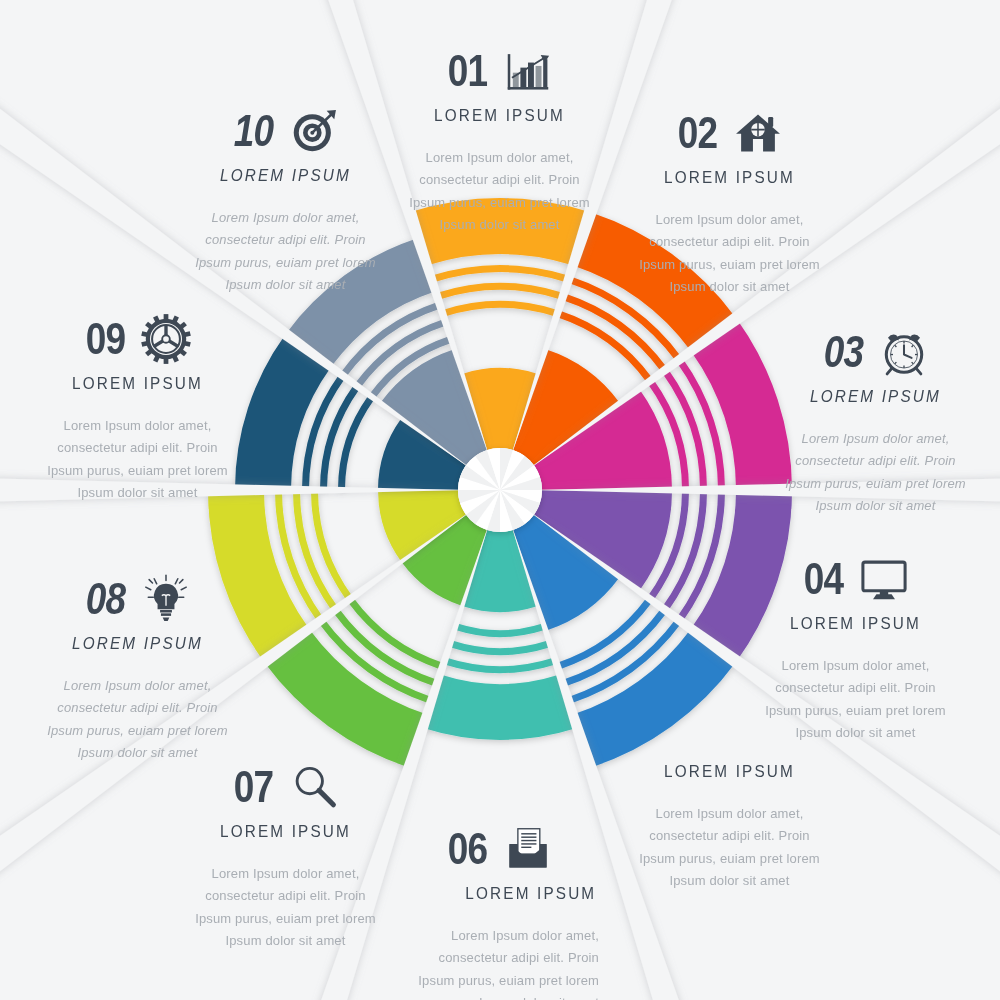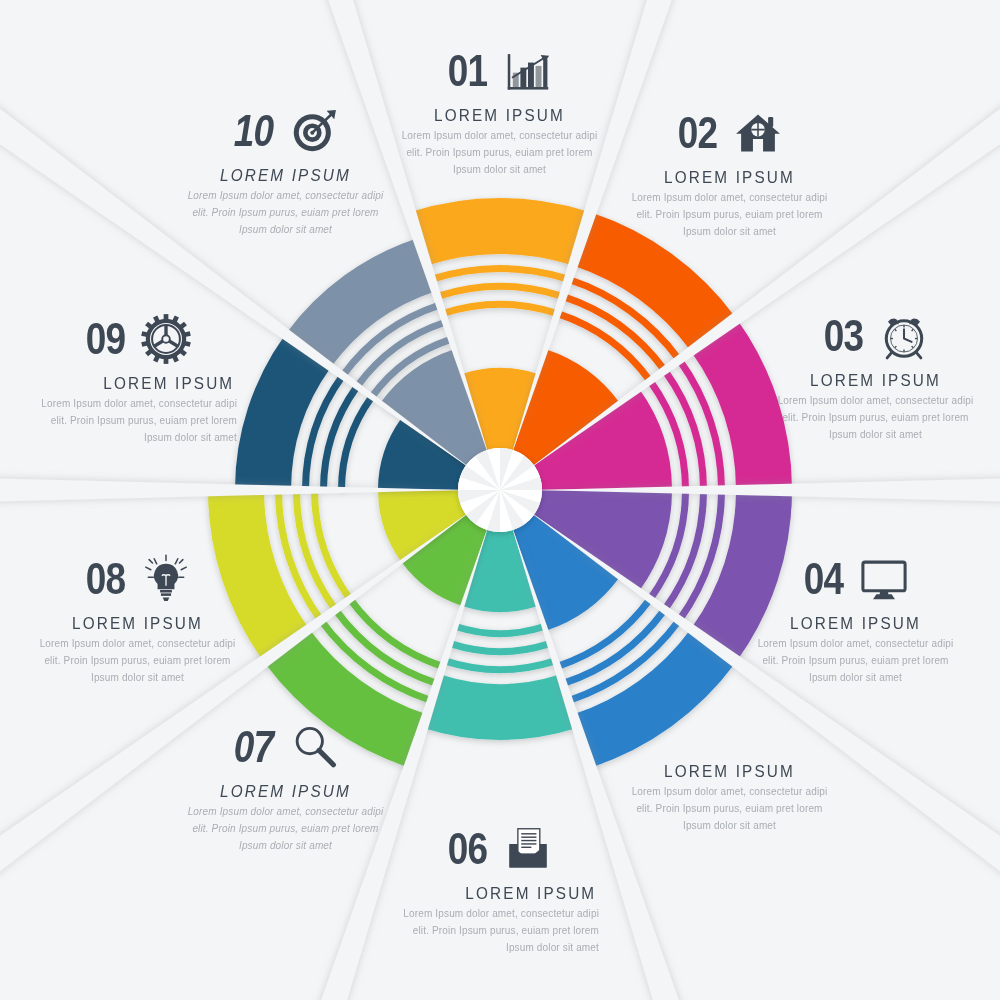--- a/index.html
+++ b/index.html
@@ -43,38 +43,38 @@
     font-size:17px;
     letter-spacing:2.4px;
     font-weight:400;
     color:#3e4854;
     margin-top:4px;
     transform:scaleX(.9);
     transform-origin:center;
     white-space:nowrap;
   }
   .lab-body{
-    font-size:10px;
+    font-size:13px;
     line-height:1.72;
     color:#a9aeb4;
-    margin-top:1px;
+    margin-top:21px;
     letter-spacing:.15px;
     padding:0 8px;
   }
 
   
   .l01{left:392px;top:40px;}
   .l02{left:622px;top:102px;}
-  .l03{left:768px;top:305px;}
+  .l03{left:768px;top:321px;font-style:italic;}
   .l04{left:748px;top:548px;}
   .l05{left:622px;top:758px;}
   .l06{left:392px;top:818px;text-align:right;}
-  .l07{left:178px;top:716px;font-style:italic;}
-  .l08{left:30px;top:548px;}
-  .l09{left:30px;top:308px;text-align:right;}
+  .l07{left:178px;top:756px;}
+  .l08{left:30px;top:568px;font-style:italic;}
+  .l09{left:30px;top:308px;}
   .l10{left:178px;top:100px;font-style:italic;}
 </style>
 </head>
 <body>
 
 <div id="stage">
 
   <svg id="wheel" viewBox="0 0 1000 1000">
     <defs>
       <filter id="softshadow" x="-50%" y="-50%" width="200%" height="200%">

